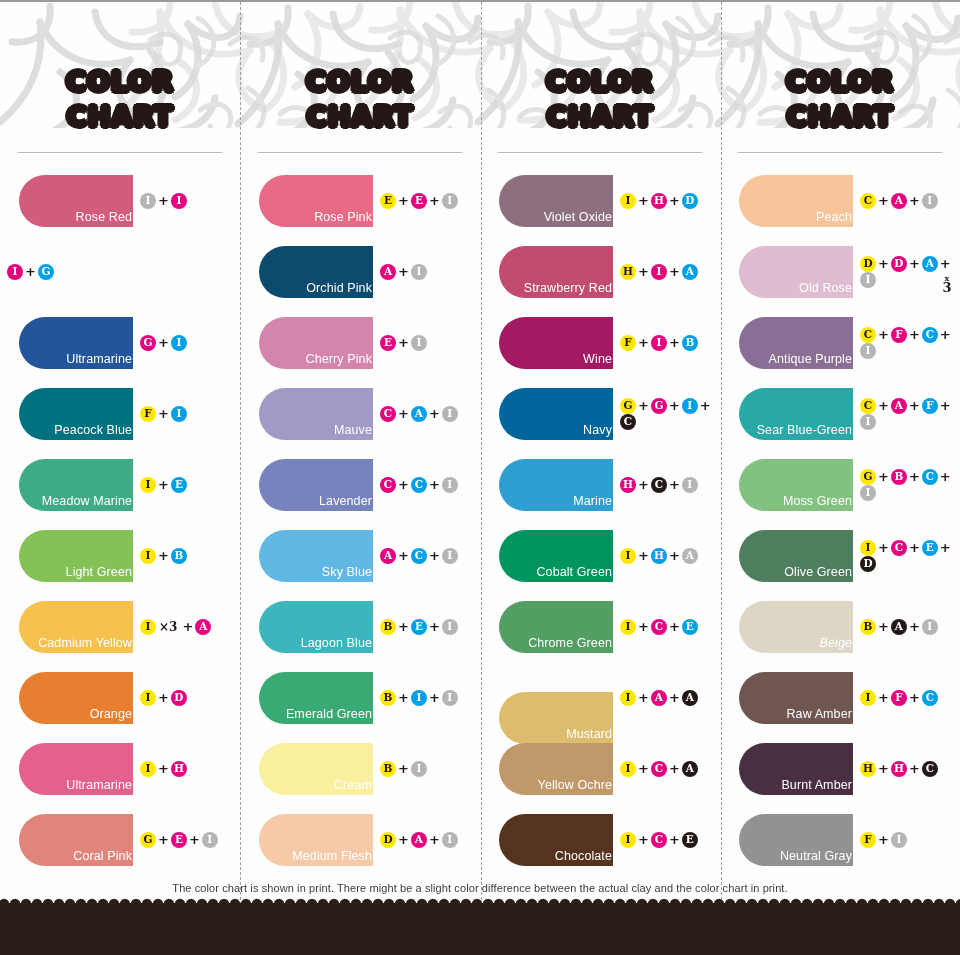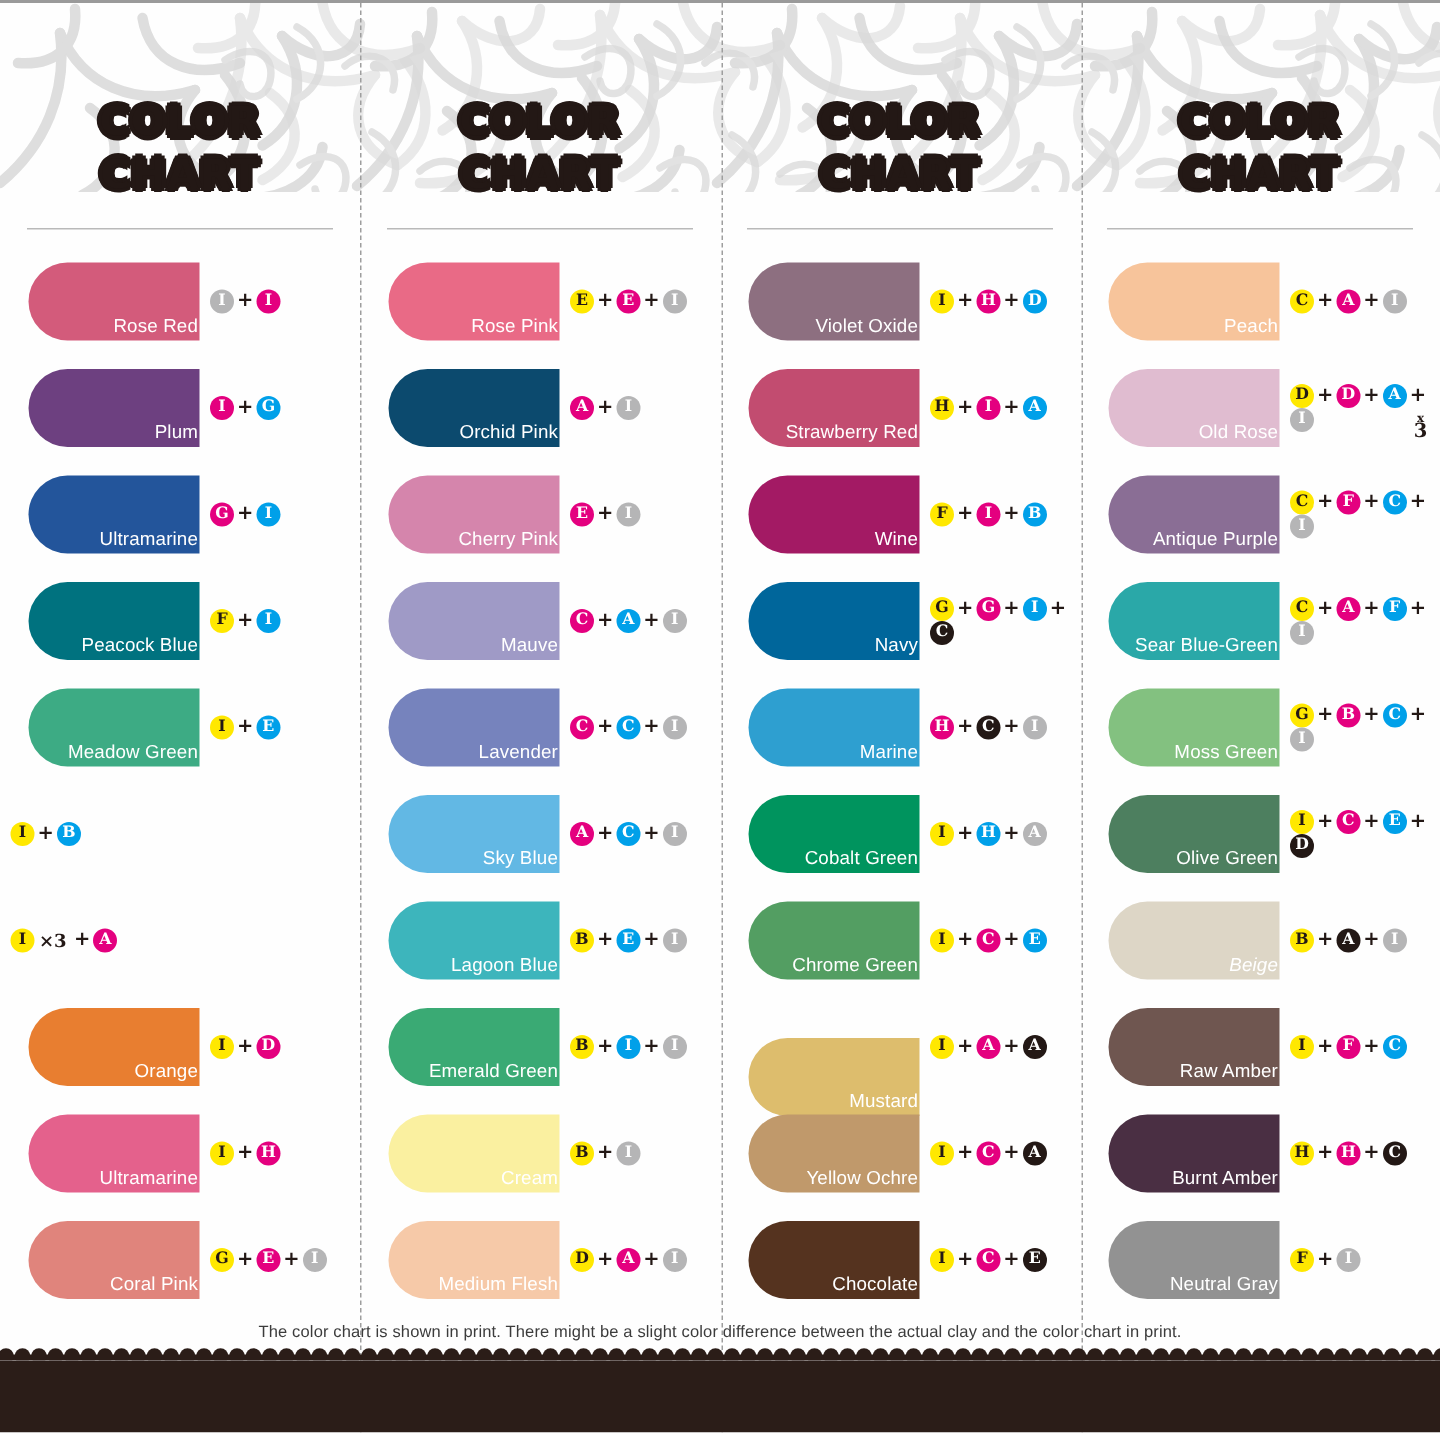--- a/index.html
+++ b/index.html
@@ -250,23 +250,20 @@
             <div class="chip" style="background: rgb(211, 91, 123);">
               <div class="chip-label">Rose Red</div>
             </div>
             <div class="formula">
               <span class="badge g">I</span>
               <span class="plus">+</span>
               <span class="badge m">I</span>
             </div>
           </div>
           <div class="row">
-            <div class="chip" style="background: rgb(109, 64, 128);">
-              <div class="chip-label">Plum</div>
-            </div>
             <div class="formula">
               <span class="badge m">I</span>
               <span class="plus">+</span>
               <span class="badge c">G</span>
             </div>
           </div>
           <div class="row">
             <div class="chip" style="background: rgb(35, 85, 155);">
               <div class="chip-label">Ultramarine</div>
             </div>
@@ -281,36 +278,42 @@
               <div class="chip-label">Peacock Blue</div>
             </div>
             <div class="formula">
               <span class="badge y">F</span>
               <span class="plus">+</span>
               <span class="badge c">I</span>
             </div>
           </div>
           <div class="row">
             <div class="chip" style="background: rgb(61, 171, 132);">
-              <div class="chip-label">Meadow Green</div>
+              <div class="chip-label">Meadow Marine</div>
             </div>
             <div class="formula">
               <span class="badge y">I</span>
               <span class="plus">+</span>
               <span class="badge c">E</span>
             </div>
           </div>
           <div class="row">
+            <div class="chip" style="background: rgb(132, 194, 87);">
+              <div class="chip-label">Light Green</div>
+            </div>
             <div class="formula">
               <span class="badge y">I</span>
               <span class="plus">+</span>
               <span class="badge c">B</span>
             </div>
           </div>
           <div class="row">
+            <div class="chip" style="background: rgb(246, 194, 77);">
+              <div class="chip-label">Cadmium Yellow</div>
+            </div>
             <div class="formula">
               <span class="badge y">I</span>
               <span class="times">×3</span>
               <span class="plus">+</span>
               <span class="badge m">A</span>
             </div>
           </div>
           <div class="row">
             <div class="chip" style="background: rgb(232, 126, 48);">
               <div class="chip-label">Orange</div>

